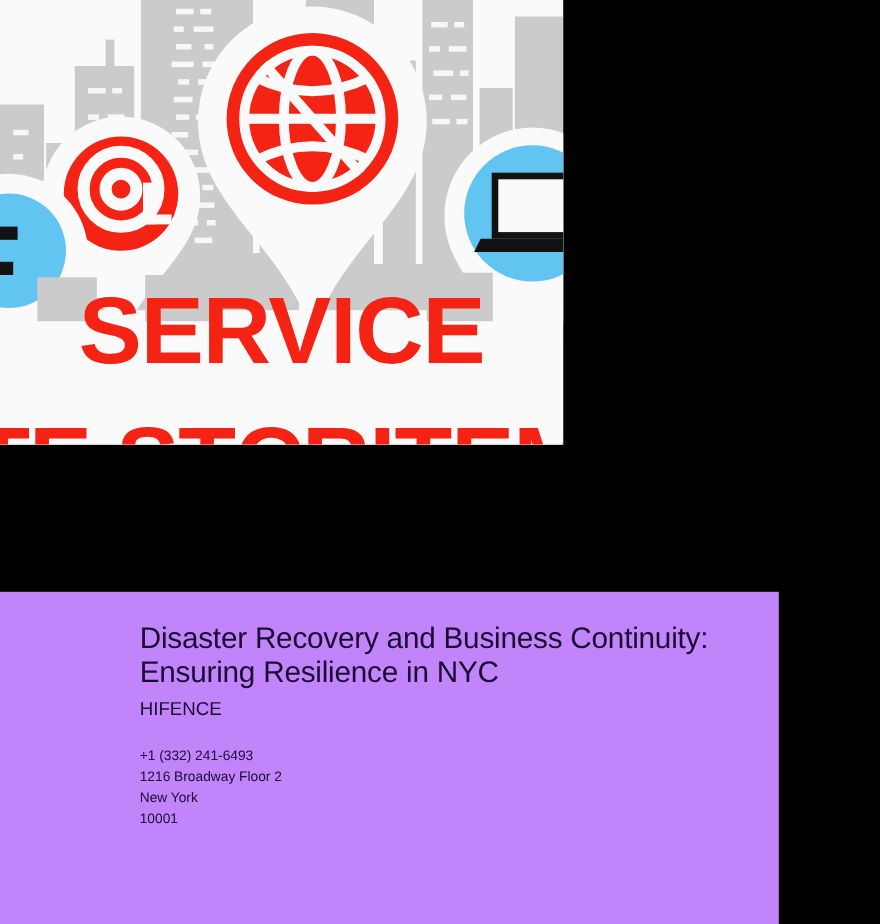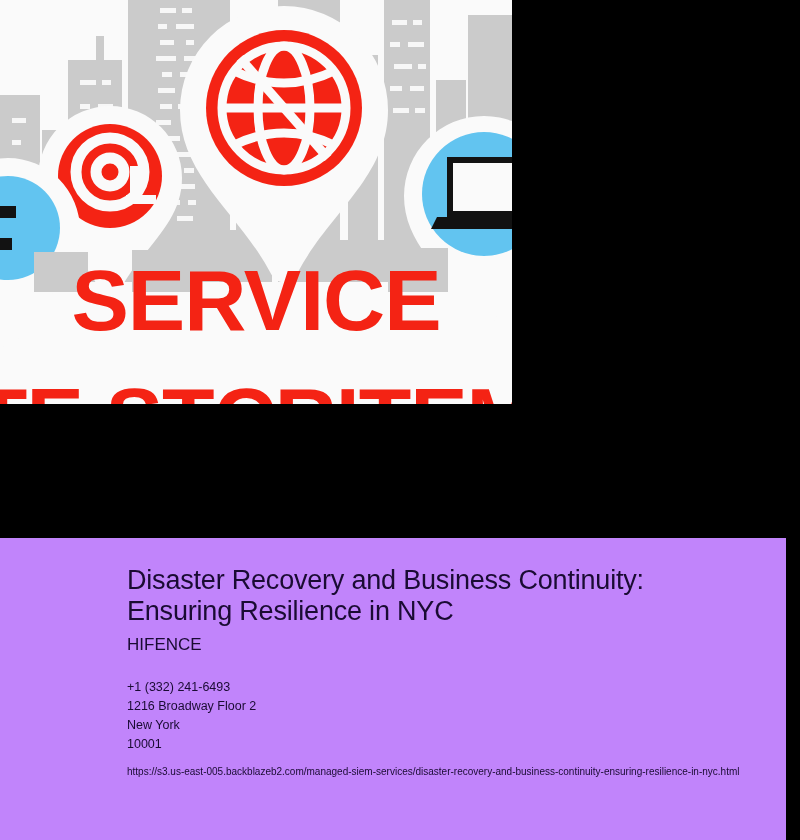--- a/index.html
+++ b/index.html
@@ -32,21 +32,21 @@
     background: #fafafa;
     overflow: hidden;
   }
   .hero-svg { display: block; width: 512px; height: 513px; }
 
   
   .article-panel {
     position: absolute;
     left: 0;
     top: 538px;
-    width: 786px;
+    width: 708px;
     height: 302px;
     background: #c184fb;
   }
   .article-inner {
     position: absolute;
     left: 127px;
     top: 27px;
     width: 700px;
   }
   .article-title {
@@ -250,18 +250,17 @@
 
       <div class="article-brand">HIFENCE</div>
 
       <div class="contact-block">
         <div class="contact-line">+1 (332) 241-6493</div>
         <div class="contact-line">1216 Broadway Floor 2</div>
         <div class="contact-line">New York</div>
         <div class="contact-line">10001</div>
       </div>
 
-      <div class="article-url">https://s3.us-east-005.backblazeb2.com/managed-siem-services/disaster-recovery-and-business-continuity-ensuring-resilience-in-nyc.html</div>
 
     </div>
   </div>
 
 </div>
 
 </body></html>

